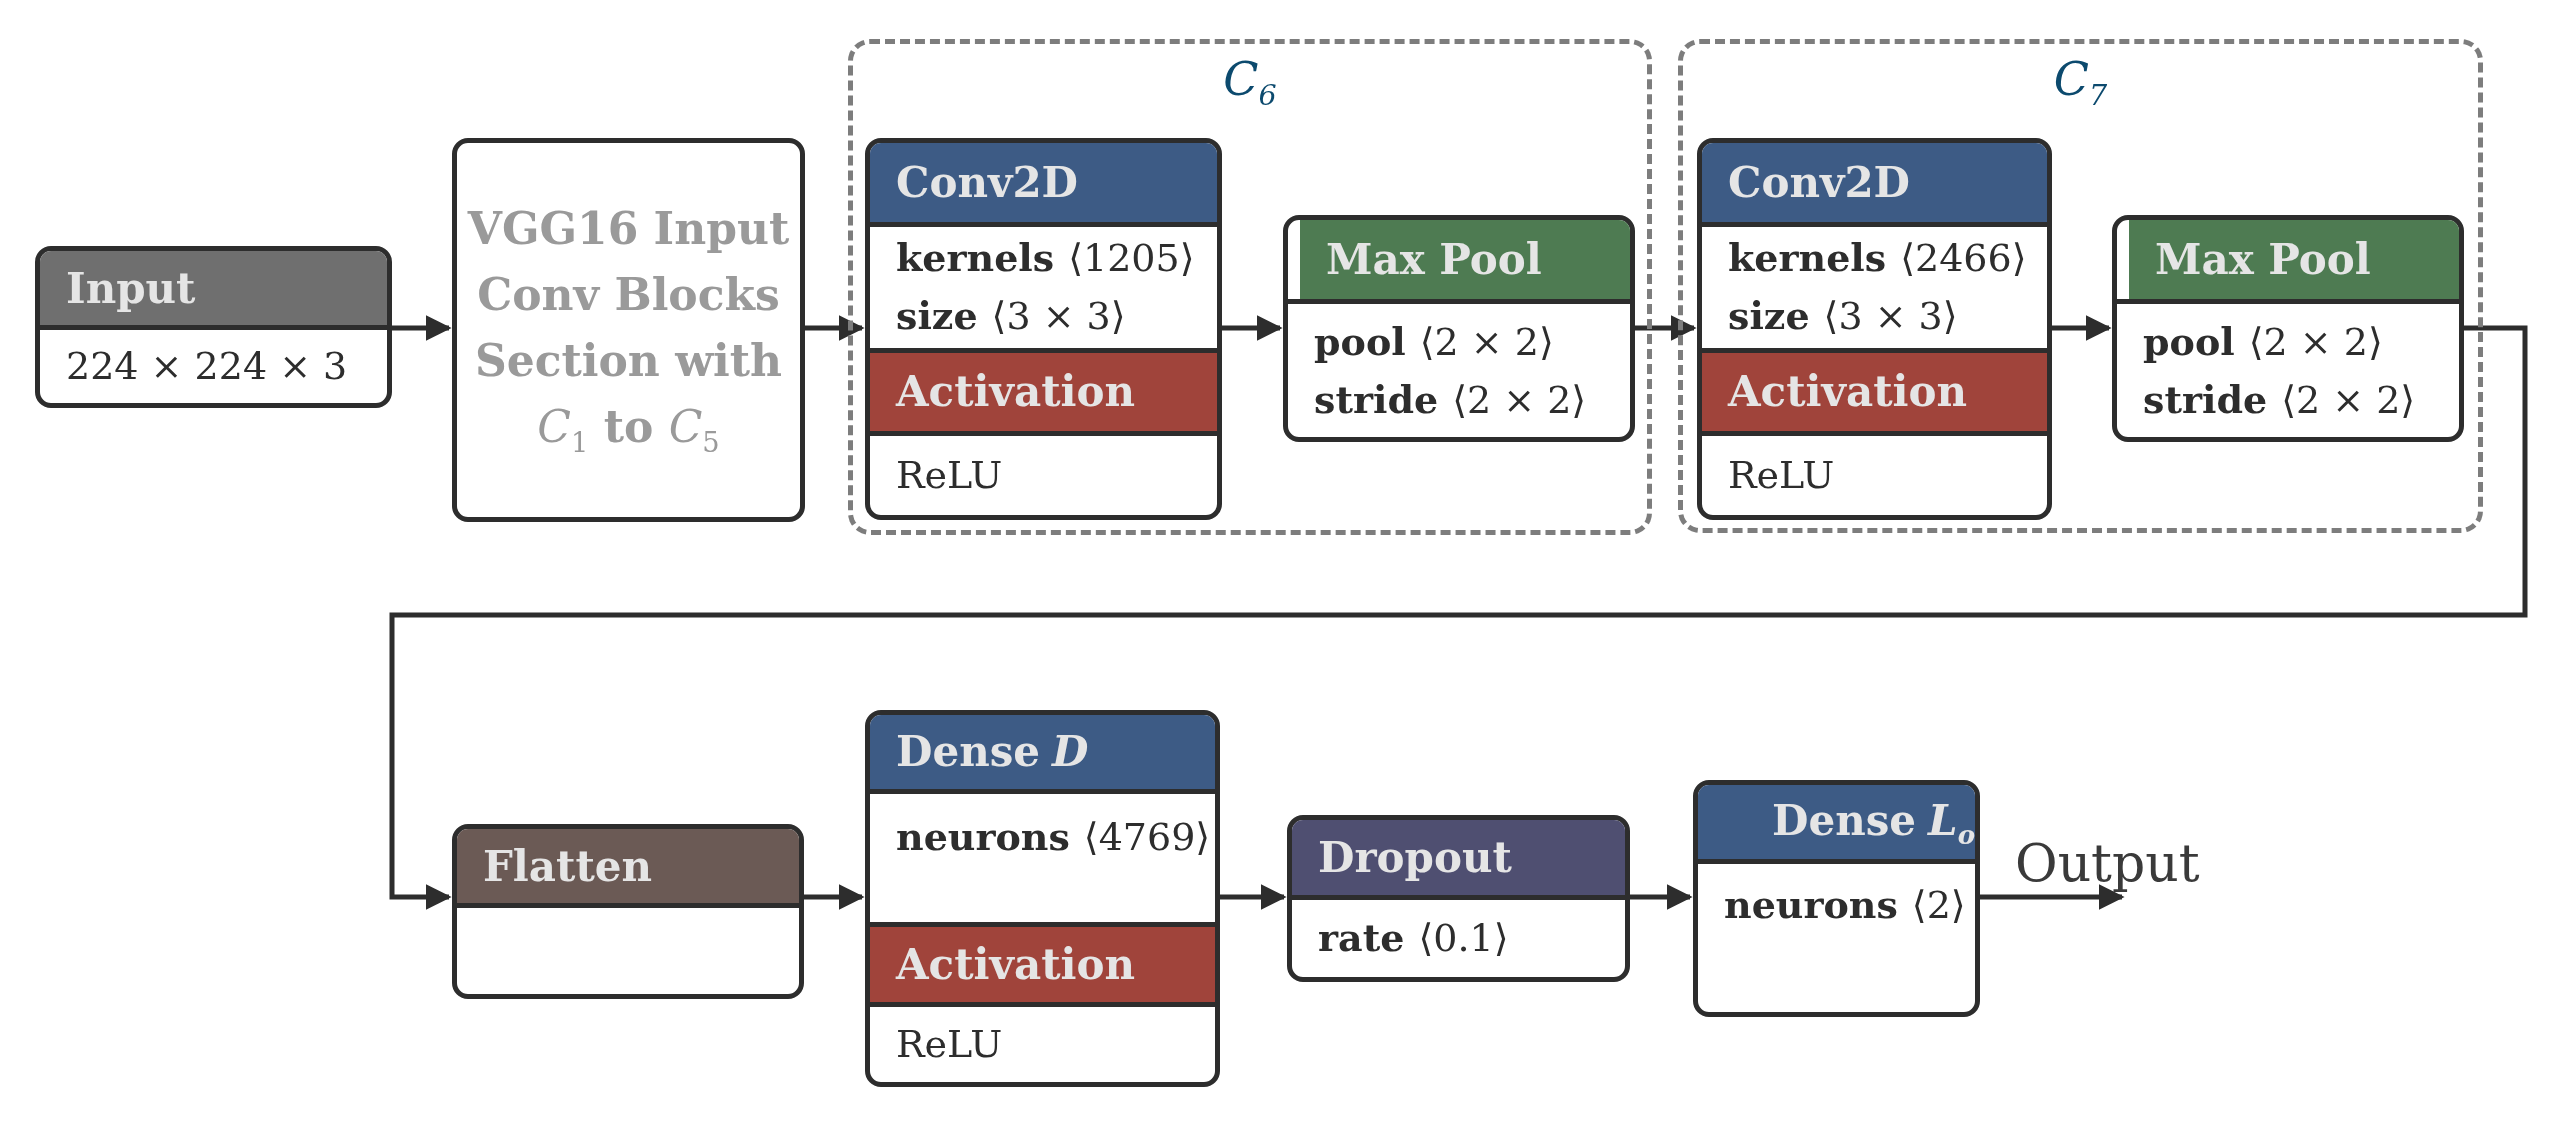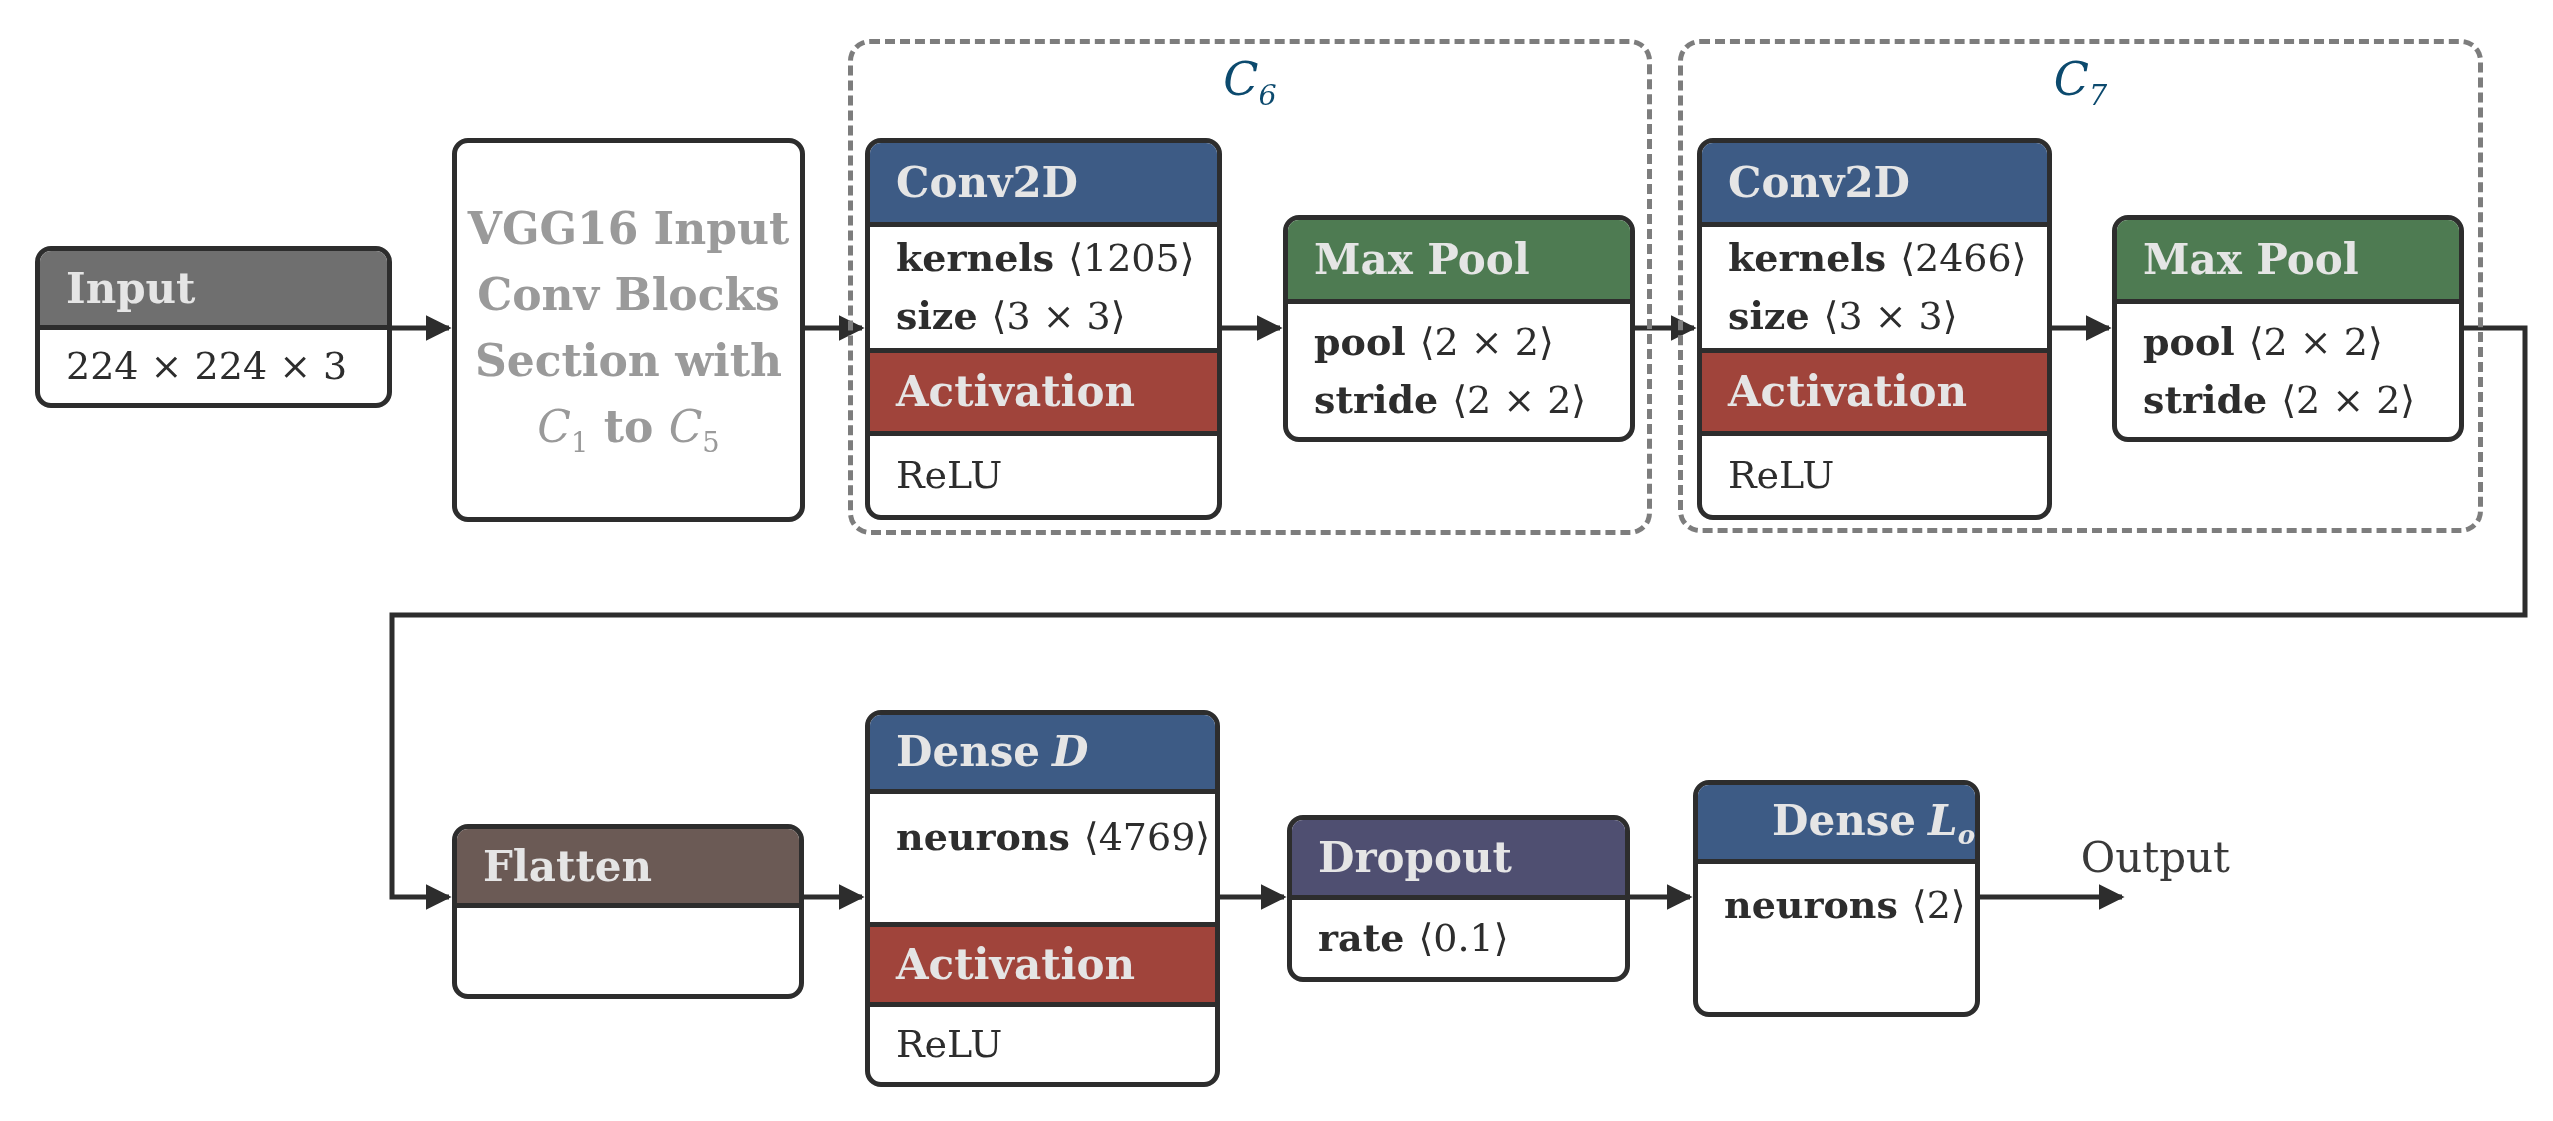--- a/index.html
+++ b/index.html
@@ -25,21 +25,21 @@
   }
   .sec{
     box-sizing:border-box;
     display:flex;flex-direction:column;justify-content:center;
     padding-left:26px;
     min-height:0;
   }
   .sec + .sec{border-top:5px solid #2d2d2d;}
   .hdr{color:#e5e5e5;font-weight:bold;font-size:42px;}
   .hdr-blue{background:#3d5b85;}
-  .hdr-green{background:#4e7b52;}
+  .hdr-green{background:#4e7b52;margin-left:12px;}
   .hdr-red{background:#a0443b;}
   .hdr-gray{background:#6f6f6f;}
   .hdr-brown{background:#6b5a55;}
   .hdr-slate{background:#4f4f71;}
   .line{white-space:nowrap;line-height:1.5;}
   .k{font-weight:bold;margin-right:14px;}
   .v{font-weight:normal;}
   sub{font-size:0.62em;}
 
   .group{
@@ -60,23 +60,23 @@
     color:#9a9a9a;
     font-weight:bold;
     font-size:44px;
     line-height:1.42;
     padding:0;
   }
   .vgg-range i{font-weight:normal;}
   .vgg-range sub{font-weight:normal;}
   .float-label{
     position:absolute;
-    text-align:right;
+    text-align:left;
     color:#3a3a3a;
-    font-size:42px;
+    font-size:52px;
   }
   .hdr .var{font-style:italic;margin-left:12px;}
   .hdr sub{font-style:italic;}
 </style>
 </head>
 <body>
 
 <div id="canvas">
 
   <svg class="wires" viewBox="0 0 2553 1121">

